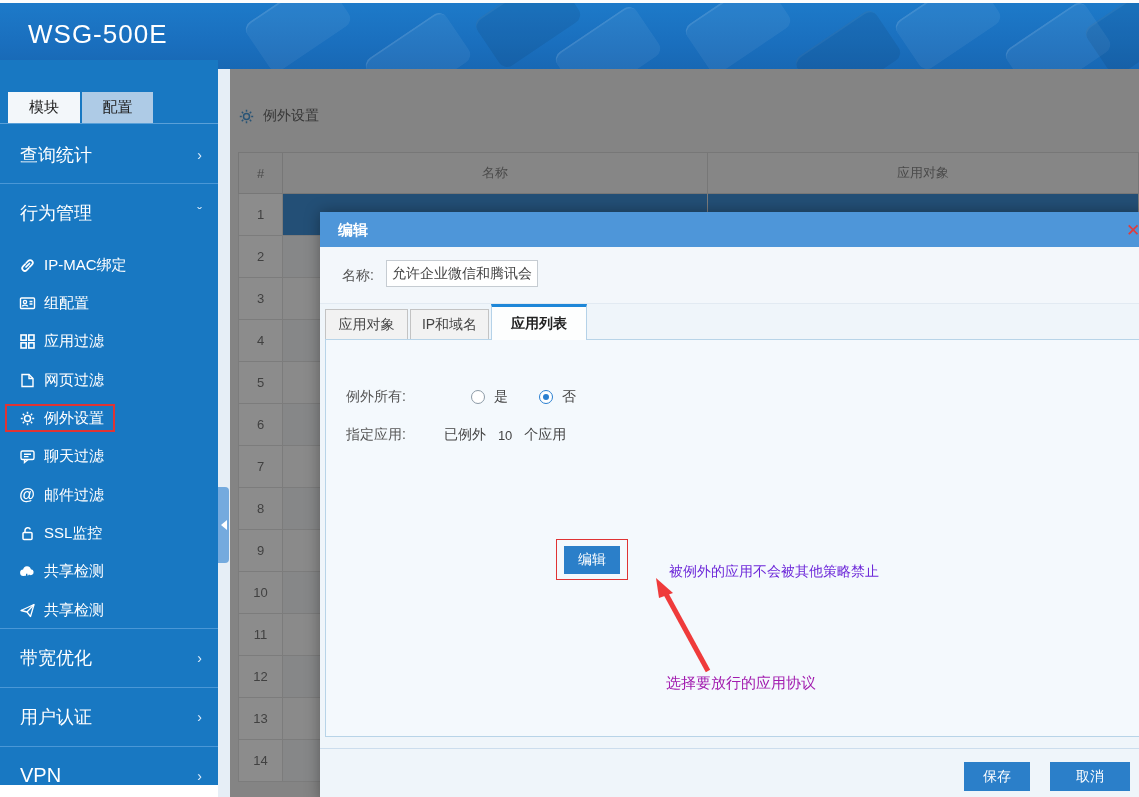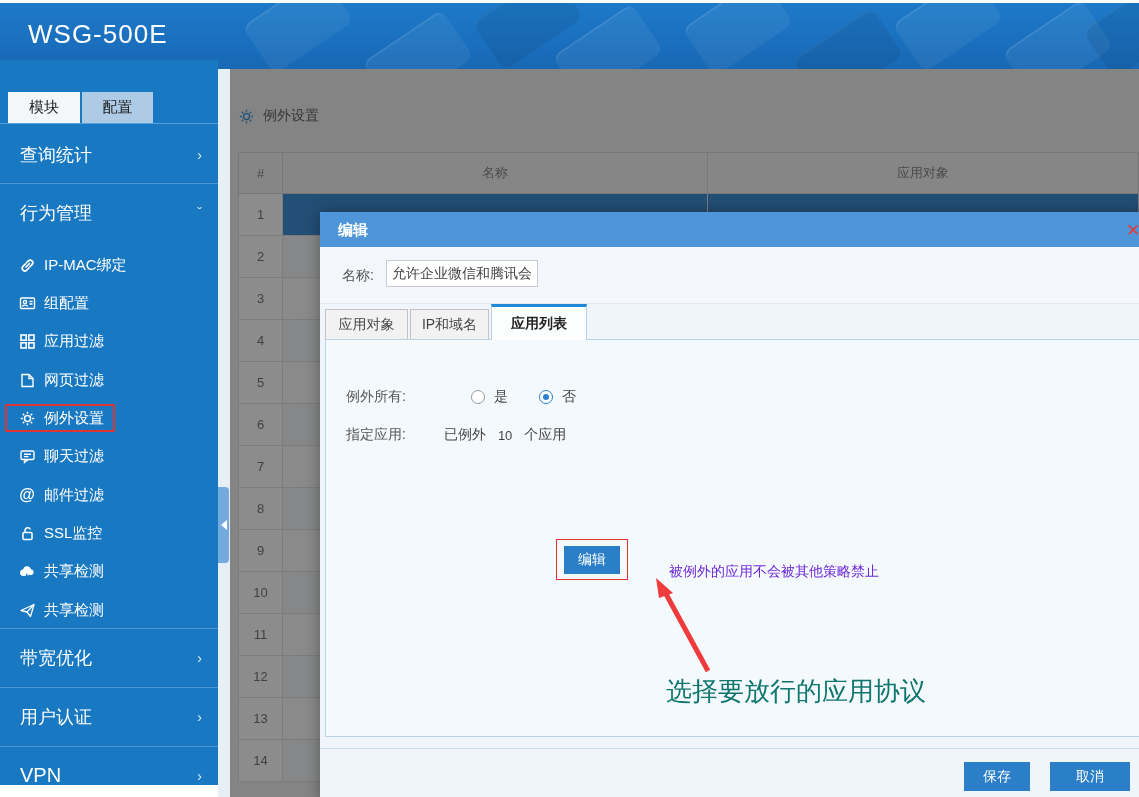--- a/index.html
+++ b/index.html
@@ -72,21 +72,21 @@
   .panel { position:absolute; left:5px; top:127px; width:819px; height:398px; background:#f4f9fd; border:1px solid #b8d4e8; }
   .form-row { position:absolute; display:flex; align-items:center; font-size:14px; color:#444; }
   .radio { width:14px; height:14px; border-radius:50%; border:1px solid #8c9aa6; background:#fff; display:inline-block; position:relative; }
   .radio.selected { border:1px solid #2a7fd0; }
   .radio.selected::after { content:""; position:absolute; left:3px; top:3px; width:6px; height:6px; border-radius:50%; background:#2a7fd0; }
   .btn { background:#2b7fc9; color:#fff; border:none; font-size:14px; cursor:pointer;
          font-family:"Liberation Sans","DejaVu Sans",sans-serif; }
   .edit-btn { position:absolute; left:238px; top:206px; width:56px; height:28px; }
   .edit-red-box { position:absolute; left:230px; top:199px; width:72px; height:41px; border:1px solid #e03434; pointer-events:none; }
   .note { position:absolute; left:343px; top:223px; font-size:14px; color:#6d28d9; }
-  .annotation-text { position:absolute; left:340px; top:334px; font-size:26px; color:#0f766e; }
+  .annotation-text { position:absolute; left:340px; top:334px; font-size:15px; color:#a21caf; }
   .arrow-svg { position:absolute; left:300px; top:235px; width:120px; height:105px; pointer-events:none; }
   .footer-line { position:absolute; left:0; top:536px; width:825px; height:1px; background:#ccdded; }
   .save-btn { position:absolute; left:644px; top:550px; width:66px; height:29px; }
   .cancel-btn { position:absolute; left:730px; top:550px; width:80px; height:29px; }
 </style>
 </head>
 <body>
 
 <div id="app">
 

